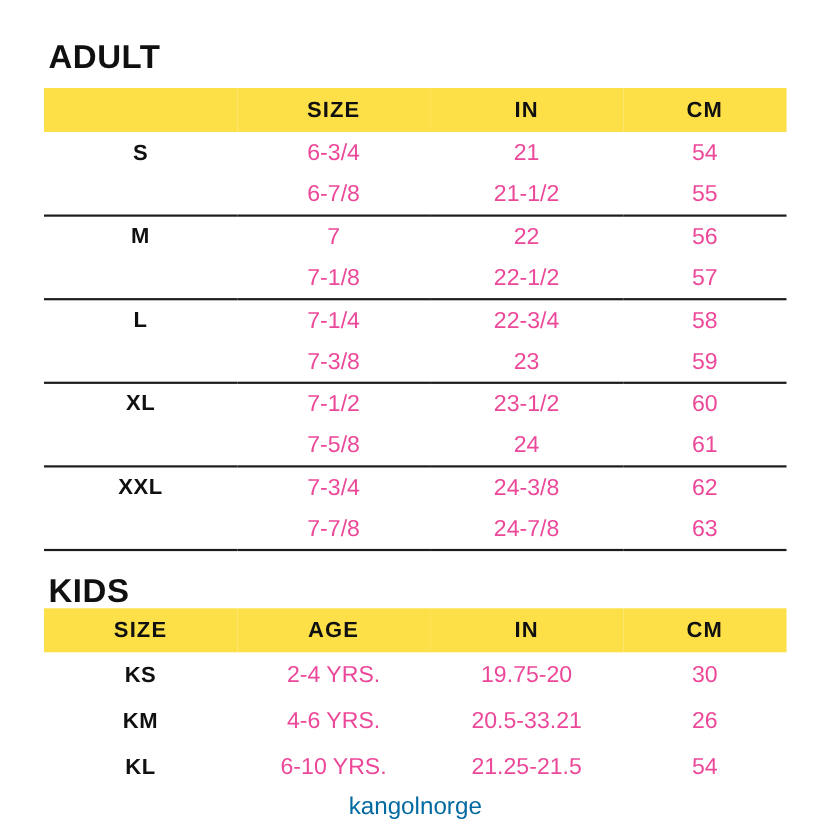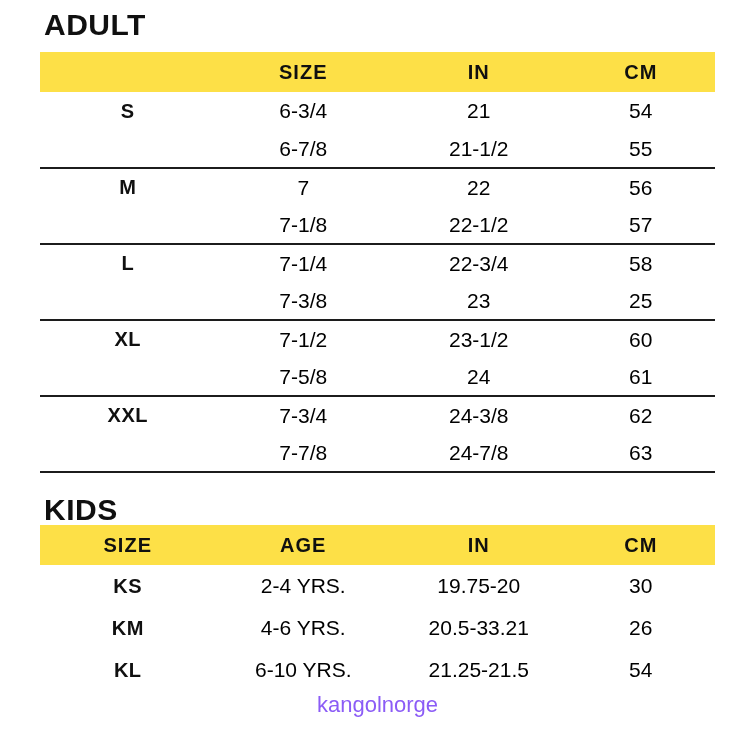--- a/index.html
+++ b/index.html
@@ -6,21 +6,21 @@
   html, body {
     margin: 0;
     padding: 0;
     background: #ffffff;
     font-family: "Liberation Sans", sans-serif;
   }
   .page {
     width: 754px;
     height: 754px;
     background: #ffffff;
-    padding: 10px 39px 0 40px;
+    padding: 38px 39px 0 40px;
     overflow: hidden;
   }
   .section-title {
     font-size: 30px;
     font-weight: 800;
     color: #101010;
     letter-spacing: 0.5px;
     margin: 0 0 0 4px;
     line-height: 30px;
   }
@@ -46,39 +46,39 @@
     font-weight: 700;
     color: #101010;
     letter-spacing: 1px;
     text-align: center;
     padding: 0;
   }
   table.size-table td {
     text-align: center;
     font-size: 21px;
     font-weight: 400;
-    color: #000000;
+    color: #ec4899;
     height: 38px;
     padding: 0;
   }
   table.kids-table td { height: 42px; }
   table.size-table td.row-label {
     font-size: 20px;
     font-weight: 700;
     color: #101010;
     letter-spacing: 0.5px;
   }
   tbody.size-group {
     border-bottom: 2px solid #1c1c1c;
   }
   .footer {
     margin-top: 2px;
     text-align: center;
     font-size: 22px;
-    color: #8b5cf6;
+    color: #0369a1;
     line-height: 24px;
   }
 </style>
 </head>
 <body>
 
 <div class="page">
 
   <h2 class="section-title adult">ADULT</h2>
 
@@ -129,21 +129,21 @@
       <tr>
         <td class="row-label">L</td>
         <td>7-1/4</td>
         <td>22-3/4</td>
         <td>58</td>
       </tr>
       <tr>
         <td class="row-label"></td>
         <td>7-3/8</td>
         <td>23</td>
-        <td>25</td>
+        <td>59</td>
       </tr>
     </tbody>
     <tbody class="size-group">
       <tr>
         <td class="row-label">XL</td>
         <td>7-1/2</td>
         <td>23-1/2</td>
         <td>60</td>
       </tr>
       <tr>

